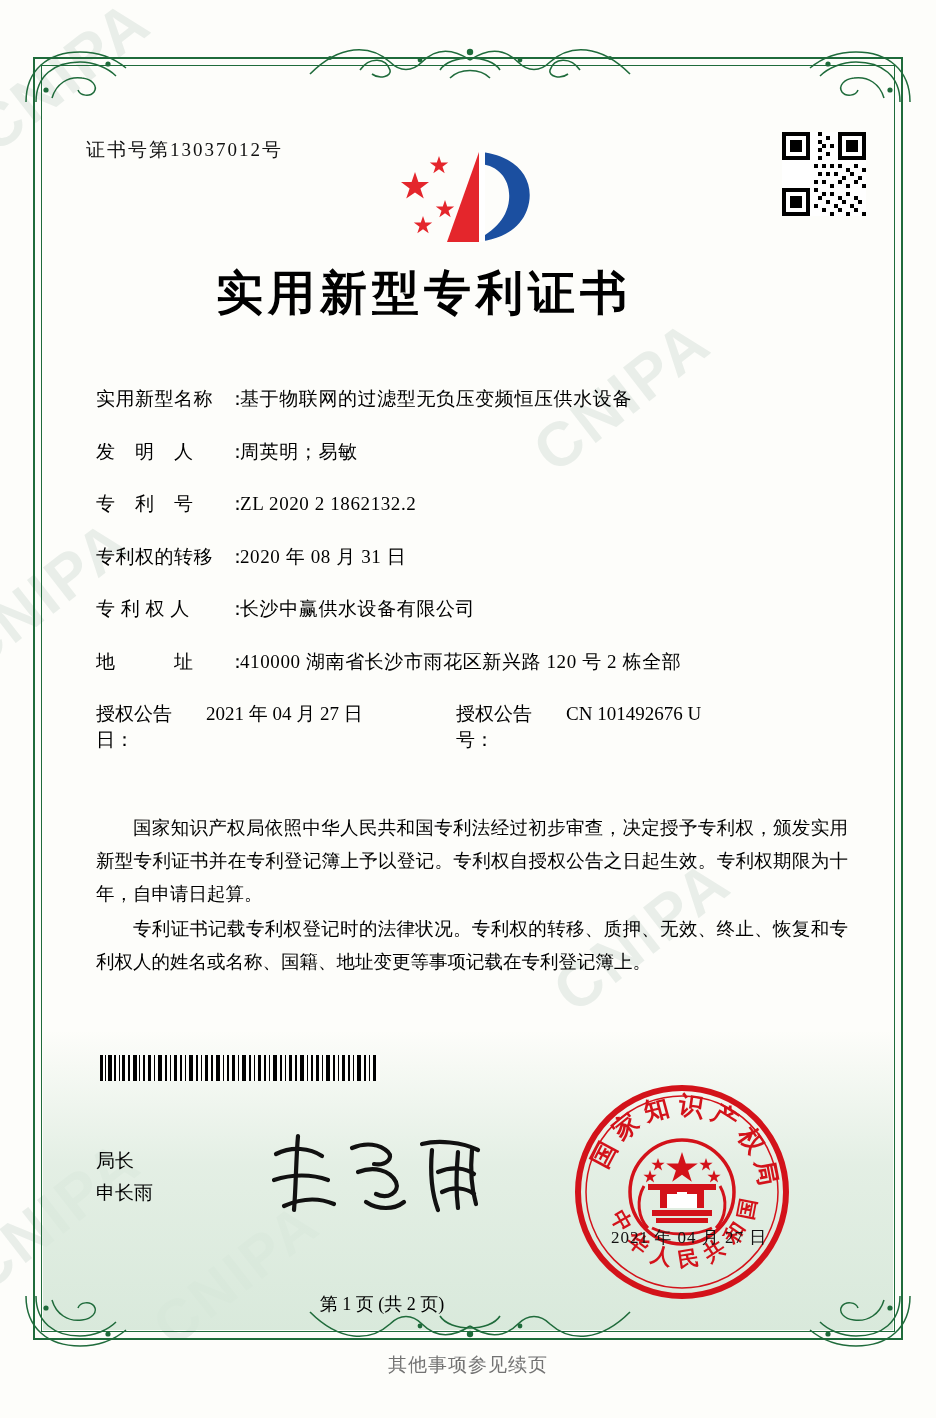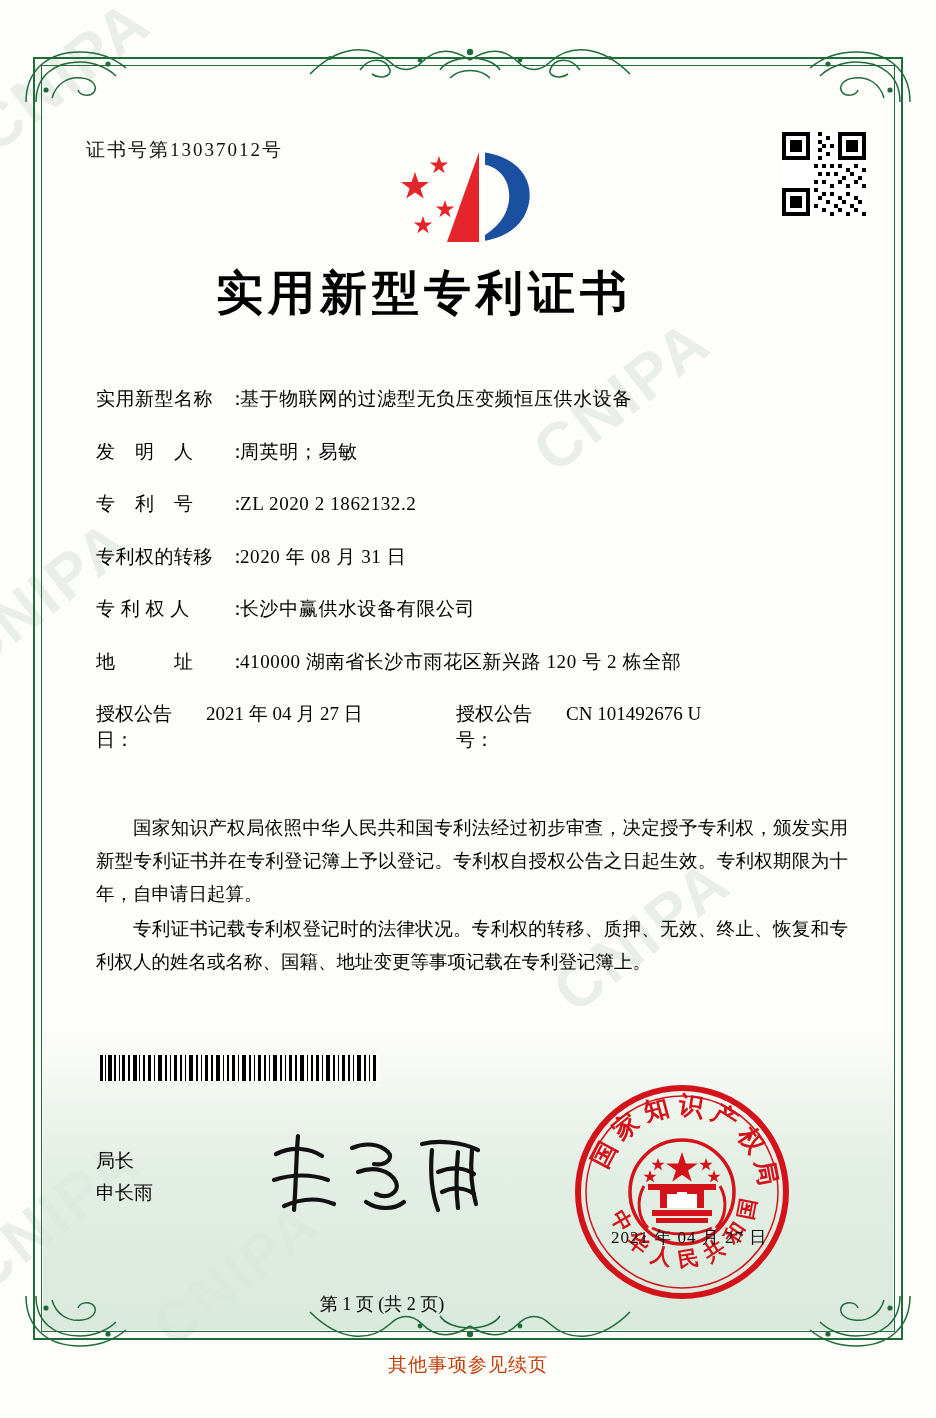--- a/index.html
+++ b/index.html
@@ -247,21 +247,21 @@
     font-size: 18px;
     color: #000;
   }
   .footnote {
     position: absolute;
     left: 0;
     top: 1352px;
     width: 936px;
     text-align: center;
     font-size: 19px;
-    color: #c2410c;
+    color: #737373;
     letter-spacing: 1px;
   }
 </style>
 </head>
 <body>
 
 <div class="page">
 
   <div class="wm wm1">CNIPA</div>
   <div class="wm wm2">CNIPA</div>

